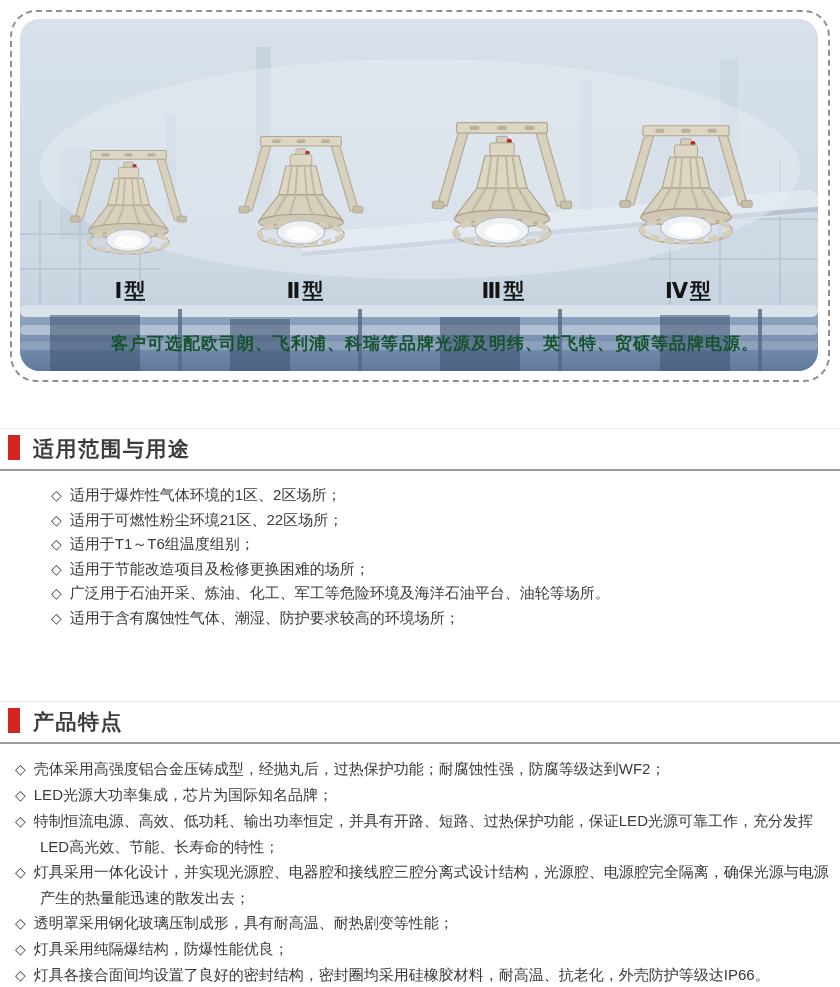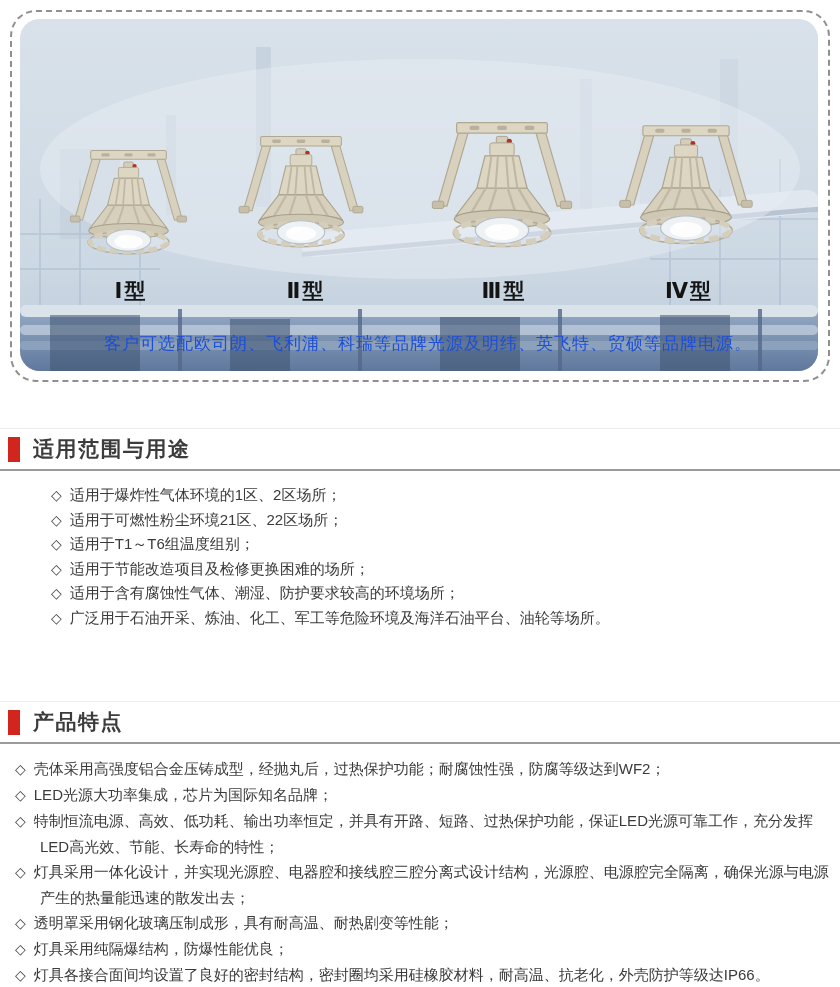--- a/index.html
+++ b/index.html
@@ -12,28 +12,28 @@
   .photo{position:absolute;left:8px;top:7px;width:798px;height:352px;
          border-radius:20px;overflow:hidden;background:#d5dfe8;}
   .photo svg.scene{position:absolute;left:0;top:0;width:100%;height:100%;display:block;}
 
   .lamp{position:absolute;}
   .lamp svg{width:100%;height:100%;display:block;}
   .lamp-label{position:absolute;top:258px;width:90px;text-align:center;
               font-size:21px;font-weight:bold;color:#141414;letter-spacing:2px;}
   .ex-badge{position:absolute;left:680px;top:14px;width:88px;height:64px;}
   .ex-badge svg{width:100%;height:100%;display:block;}
-  .photo-caption{position:absolute;left:9px;bottom:16px;width:100%;text-align:center;
-                 font-size:17px;font-weight:normal;color:#1d4ed8;letter-spacing:1px;}
+  .photo-caption{position:absolute;left:16px;bottom:16px;width:100%;text-align:center;
+                 font-size:17px;font-weight:bold;color:#14532d;letter-spacing:1px;}
 
   
   .section{position:absolute;left:0;width:840px;}
   .section-1{top:428px;}
   .section-2{top:701px;}
-  .sec-head{display:flex;align-items:center;gap:13px;border-top:1px solid #ededed;
+  .sec-head{display:flex;align-items:flex-start;gap:13px;border-top:1px solid #ededed;
             border-bottom:2px solid #9b9b9b;padding:6px 0 6px 8px;}
   .red-bar{width:12px;height:25px;background:#d2251d;flex:0 0 auto;}
   .sec-head h2{margin:0;font-size:21px;font-weight:600;color:#3c3c3c;letter-spacing:1.5px;}
   ul.feature-list{margin:12px 0 0 15px;padding:0 10px 0 0;list-style:none;}
   ul.feature-list li{padding-left:25px;text-indent:-25px;font-size:15px;}
   .section-1 ul.feature-list li{line-height:24.5px;margin-left:36px;}
   .section-2 ul.feature-list li{line-height:25px;}
   .dia{margin-right:8px;font-size:14px;color:#3a3a3a;}
 </style>
 </head>
@@ -182,23 +182,23 @@
 
       <li><span class="dia">◇</span><span>适用于爆炸性气体环境的1区、2区场所；</span></li>
 
       <li><span class="dia">◇</span><span>适用于可燃性粉尘环境21区、22区场所；</span></li>
 
 
       <li><span class="dia">◇</span><span>适用于T1～T6组温度组别；</span></li>
 
       <li><span class="dia">◇</span><span>适用于节能改造项目及检修更换困难的场所；</span></li>
 
+      <li><span class="dia">◇</span><span>广泛用于石油开采、炼油、化工、军工等危险环境及海洋石油平台、油轮等场所。</span></li>
+
       <li><span class="dia">◇</span><span>适用于含有腐蚀性气体、潮湿、防护要求较高的环境场所；</span></li>
-
-      <li><span class="dia">◇</span><span>广泛用于石油开采、炼油、化工、军工等危险环境及海洋石油平台、油轮等场所。</span></li>
     </ul>
 </div>
 
 <div class="section section-2">
   <div class="sec-head">
     <span class="red-bar"></span>
     <h2>产品特点</h2>
   </div>
   <ul class="feature-list">
 

